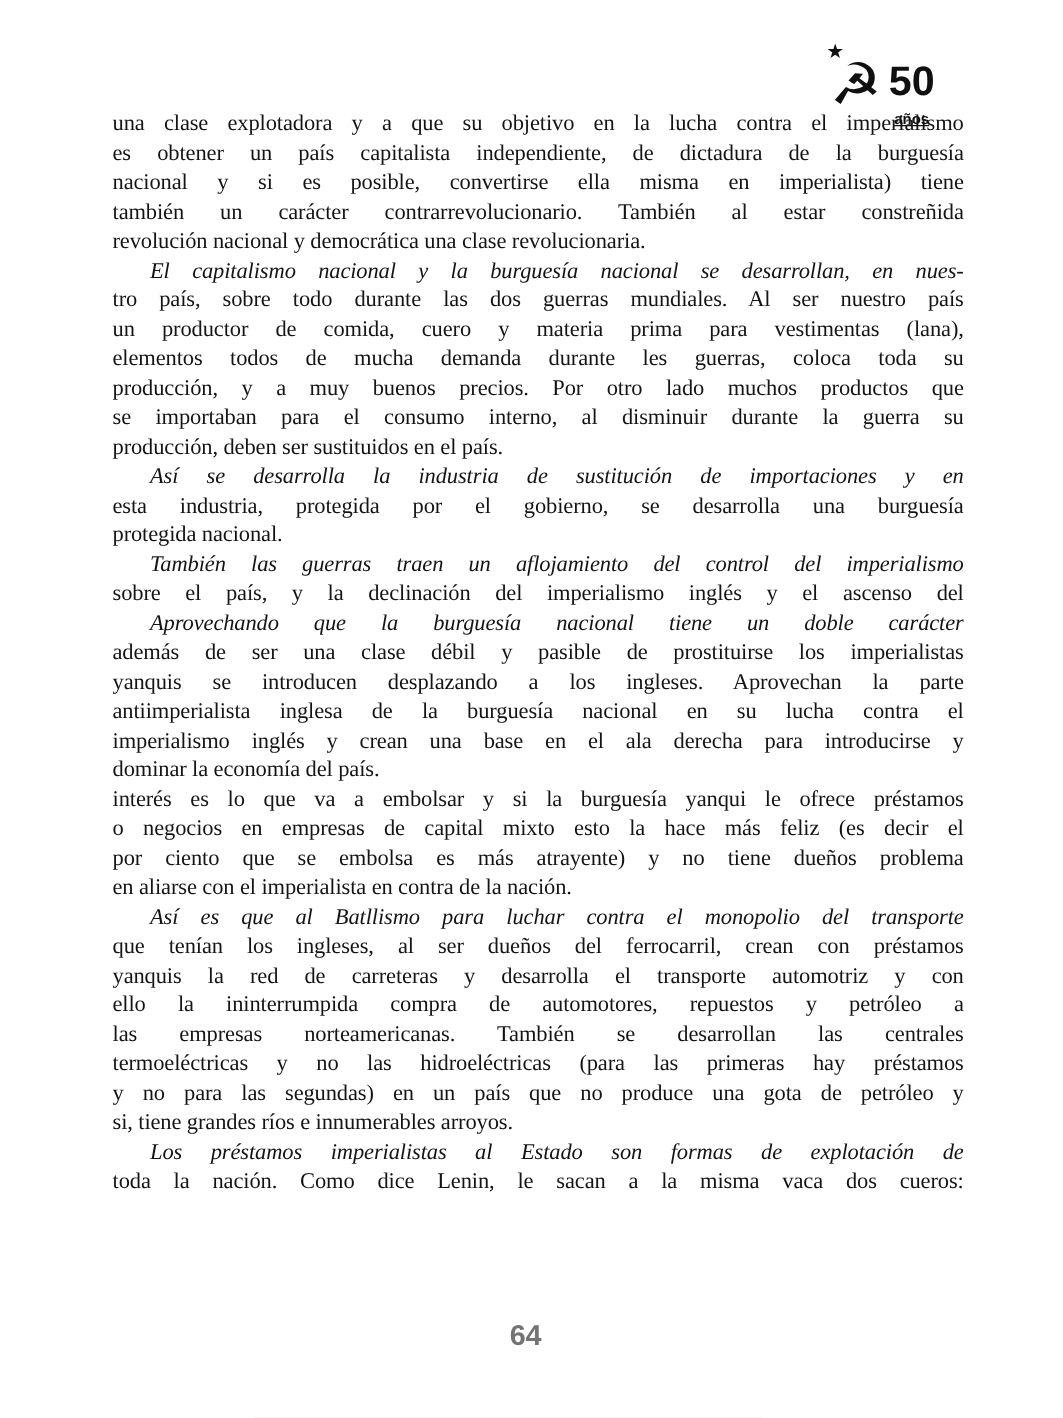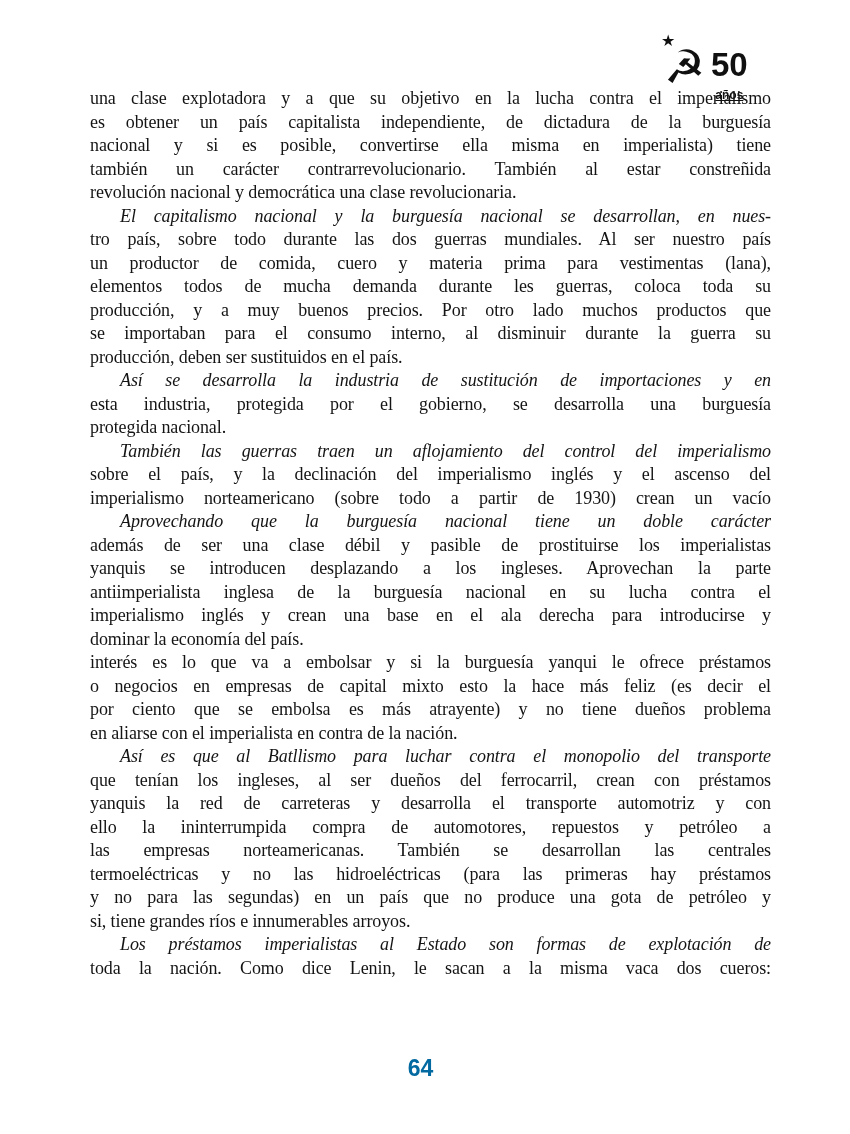--- a/index.html
+++ b/index.html
@@ -81,21 +81,21 @@
   
   .page-number {
     position: absolute;
     top: 1055px;
     left: 0;
     width: 797px;
     text-align: center;
     font-family: "Liberation Sans", sans-serif;
     font-weight: bold;
     font-size: 23px;
-    color: #0369a1;
+    color: #737373;
     padding-left: 44px;
   }
 </style>
 </head>
 <body>
 
 <div class="page">
 
   <div class="logo">
     <span class="hs-wrap">
@@ -126,21 +126,20 @@
         <div class="line last">producción, deben ser sustituidos en el país.</div>
       </div>
       <div>
         <div class="line indent">Así se desarrolla la industria de sustitución de importaciones y en</div>
         <div class="line">esta industria, protegida por el gobierno, se desarrolla una burguesía</div>
         <div class="line last">protegida nacional.</div>
       </div>
       <div>
         <div class="line indent">También las guerras traen un aflojamiento del control del imperialismo</div>
         <div class="line">sobre el país, y la declinación del imperialismo inglés y el ascenso del</div>
-        <div class="line">imperialismo norteamericano (sobre todo a partir de 1930) crean un vacío</div>
       </div>
       <div>
         <div class="line indent">Aprovechando que la burguesía nacional tiene un doble carácter</div>
         <div class="line">además de ser una clase débil y pasible de prostituirse los imperialistas</div>
         <div class="line">yanquis se introducen desplazando a los ingleses. Aprovechan la parte</div>
         <div class="line">antiimperialista inglesa de la burguesía nacional en su lucha contra el</div>
         <div class="line">imperialismo inglés y crean una base en el ala derecha para introducirse y</div>
         <div class="line last">dominar la economía del país.</div>
       </div>
       <div>

